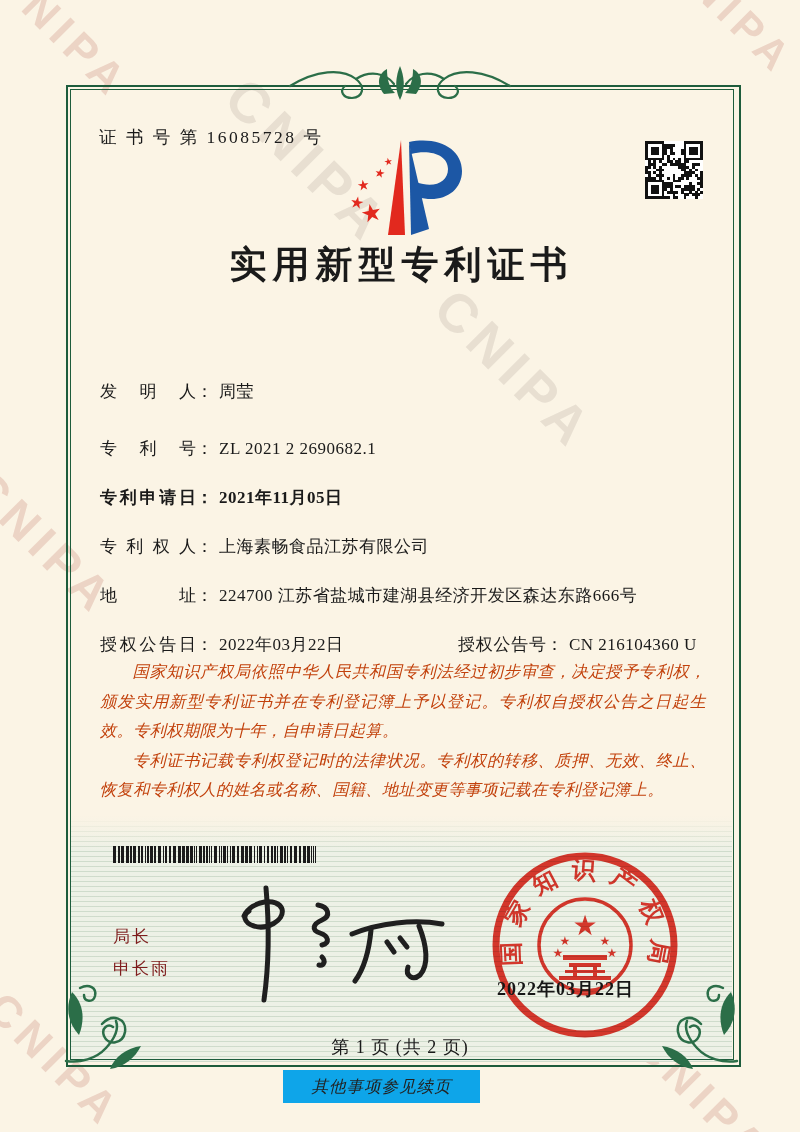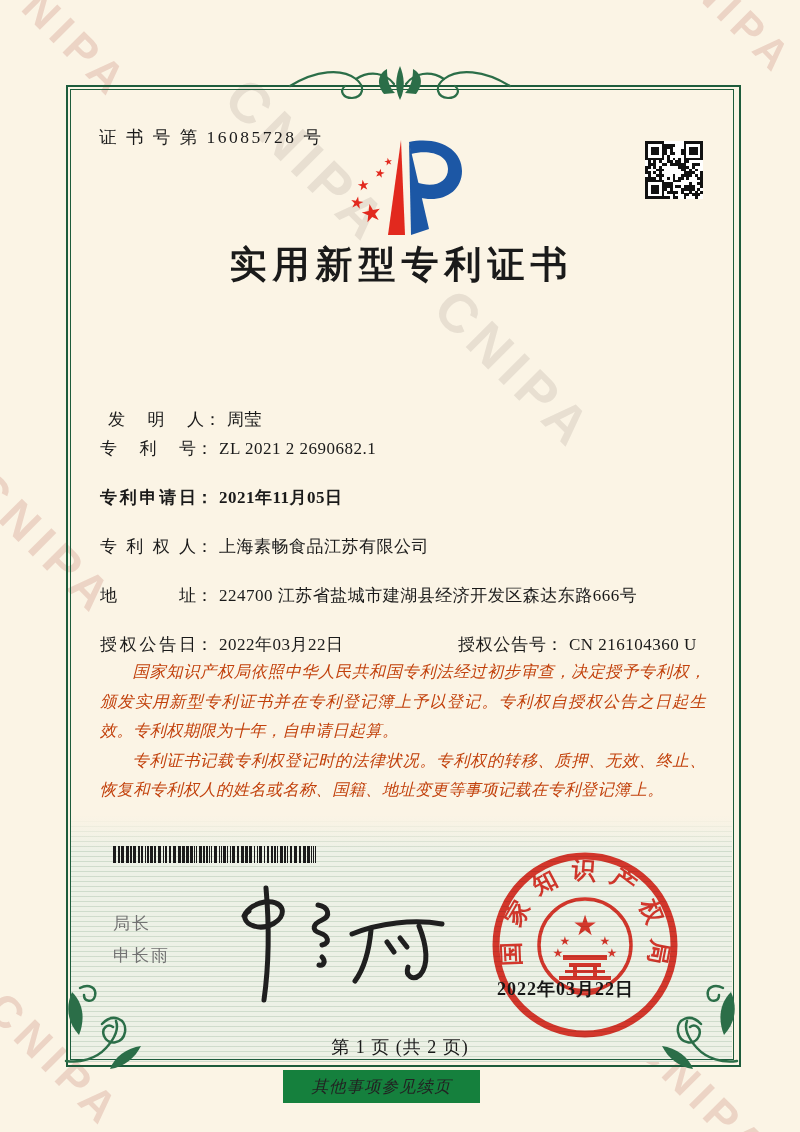--- a/index.html
+++ b/index.html
@@ -37,31 +37,31 @@
   }
   .row{position:absolute;left:100px;font-size:17px;z-index:3;white-space:nowrap;}
   .flabel{display:inline-block;width:96px;text-align:justify;text-align-last:justify;vertical-align:bottom;}
   .flabel.short{width:88px;}
   .fvalue{margin-left:6px;letter-spacing:0.5px;}
   .grantno{position:absolute;left:358px;top:0;}
   .paras{position:absolute;left:100px;top:657px;width:606px;z-index:3;}
   .paras p{margin:0;font-size:16.3px;font-style:italic;line-height:29.6px;text-indent:2em;letter-spacing:0.3px;color:#c2410c;text-align:justify;}
   .director-role,.director-name{
     position:absolute;left:113px;z-index:3;
-    font-family:"Liberation Sans","DejaVu Sans",sans-serif;font-size:17px;letter-spacing:2px;color:#737373;
+    font-family:"Liberation Sans","DejaVu Sans",sans-serif;font-size:17px;letter-spacing:2px;color:#7f1d1d;margin-top:13px;
   }
   .director-role{top:912px;}
   .director-name{top:944px;}
   .sig{position:absolute;left:222px;top:872px;z-index:3;}
   .seal{position:absolute;left:485px;top:845px;z-index:4;opacity:0.92;mix-blend-mode:multiply;}
   .seal-date{position:absolute;left:497px;top:977px;z-index:5;font-size:18px;font-weight:600;letter-spacing:1px;color:#161616;}
   .pageinfo{position:absolute;left:300px;top:1035px;width:200px;text-align:center;font-size:18px;letter-spacing:1px;z-index:3;}
   .contbox{
     position:absolute;left:283px;top:1070px;width:197px;height:33px;z-index:3;
-    background:#15803d;display:flex;align-items:center;justify-content:center;
+    background:#0ea5e9;display:flex;align-items:center;justify-content:center;
   }
   .contbox span{font-size:16.5px;font-style:italic;font-weight:500;letter-spacing:1px;color:#222;}
   .ornament{position:absolute;z-index:3;pointer-events:none;}
   svg text.star{font-family:"DejaVu Sans",sans-serif;}
 </style>
 </head>
 <body>
 
 <div class="page">
 
@@ -341,21 +341,21 @@
       <rect x="19.33" y="55.24" width="2.81" height="2.81" fill="#111"></rect>
       <rect x="22.10" y="55.24" width="2.81" height="2.81" fill="#111"></rect>
       <rect x="27.62" y="55.24" width="2.81" height="2.81" fill="#111"></rect>
       <rect x="30.38" y="55.24" width="2.81" height="2.81" fill="#111"></rect>
       <rect x="38.67" y="55.24" width="2.81" height="2.81" fill="#111"></rect>
       <rect x="49.71" y="55.24" width="2.81" height="2.81" fill="#111"></rect>
     </svg>
 
   <h1 class="title">实用新型专利证书</h1>
 
-  <div class="row" style="top:408px;margin-left:8px;">
+  <div class="row" style="top:380px;">
     <span class="flabel">发明人</span><span>：</span><span class="fvalue">周莹</span>
   </div>
   <div class="row" style="top:437px;">
     <span class="flabel">专利号</span><span>：</span><span class="fvalue">ZL 2021 2 2690682.1</span>
   </div>
   <div class="row" style="top:486px;font-weight:bold;">
     <span class="flabel">专利申请日</span><span>：</span><span class="fvalue">2021年11月05日</span>
   </div>
   <div class="row" style="top:535px;">
     <span class="flabel">专利权人</span><span>：</span><span class="fvalue">上海素畅食品江苏有限公司</span>

